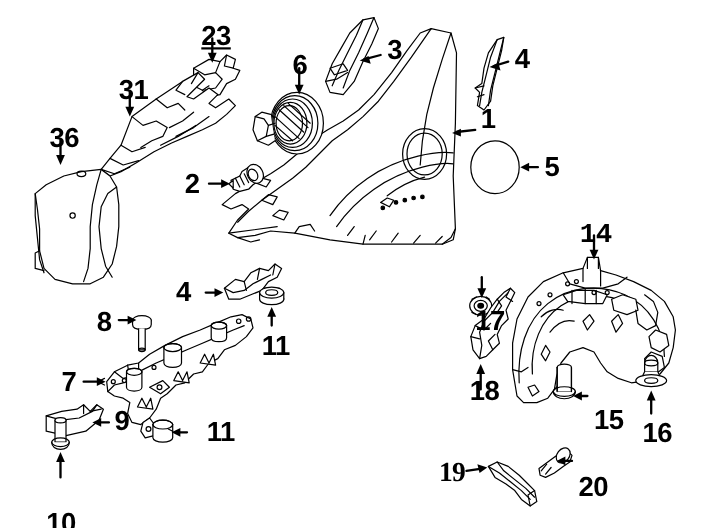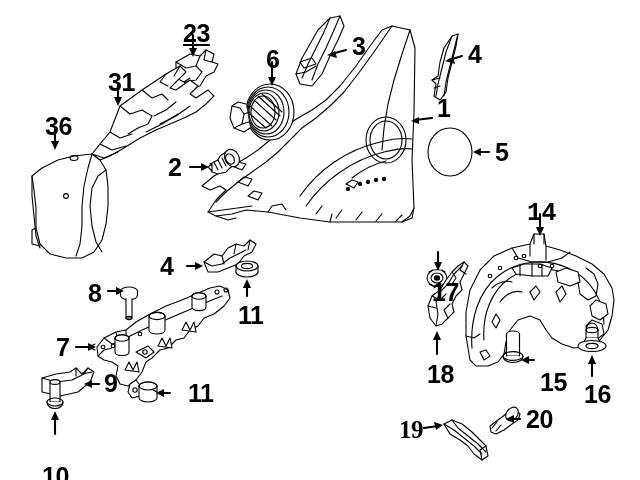--- a/index.html
+++ b/index.html
@@ -411,20 +411,20 @@
   <div class="callout-label" style="left:88px;top:281px;">8</div>
   <div class="callout-label" style="left:104px;top:371px;">9</div>
   <div class="callout-label" style="left:42px;top:464px;">10</div>
   <div class="callout-label" style="left:188px;top:381px;">11</div>
   <div class="callout-label" style="left:160px;top:254px;">4</div>
   <div class="callout-label" style="left:238px;top:303px;">11</div>
   <div class="callout-label" style="left:527px;top:201px;font-family:Liberation Mono, monospace;">14</div>
   <div class="callout-label" style="left:540px;top:370px;">15</div>
   <div class="callout-label" style="left:584px;top:382px;text-align:right;">16</div>
   <div class="callout-label" style="left:432px;top:238px;margin-top:42px;">17</div>
-  <div class="callout-label" style="left:427px;top:362px;text-align:center;">18</div>
+  <div class="callout-label" style="left:427px;top:344px;text-align:center;">18</div>
   <div class="callout-label" style="left:399px;top:417px;font-family:Liberation Serif, serif;">19</div>
-  <div class="callout-label" style="left:526px;top:407px;">20</div>
+  <div class="callout-label" style="left:526px;top:431px;">20</div>
   <div class="callout-label" style="left:45px;top:114px;">36</div>
   <div class="callout-label" style="left:108px;top:70px;">31</div>
   <div class="callout-label" style="left:183px;top:21px;text-decoration:underline;">23</div>
 
 </div>
 
 </body></html>

